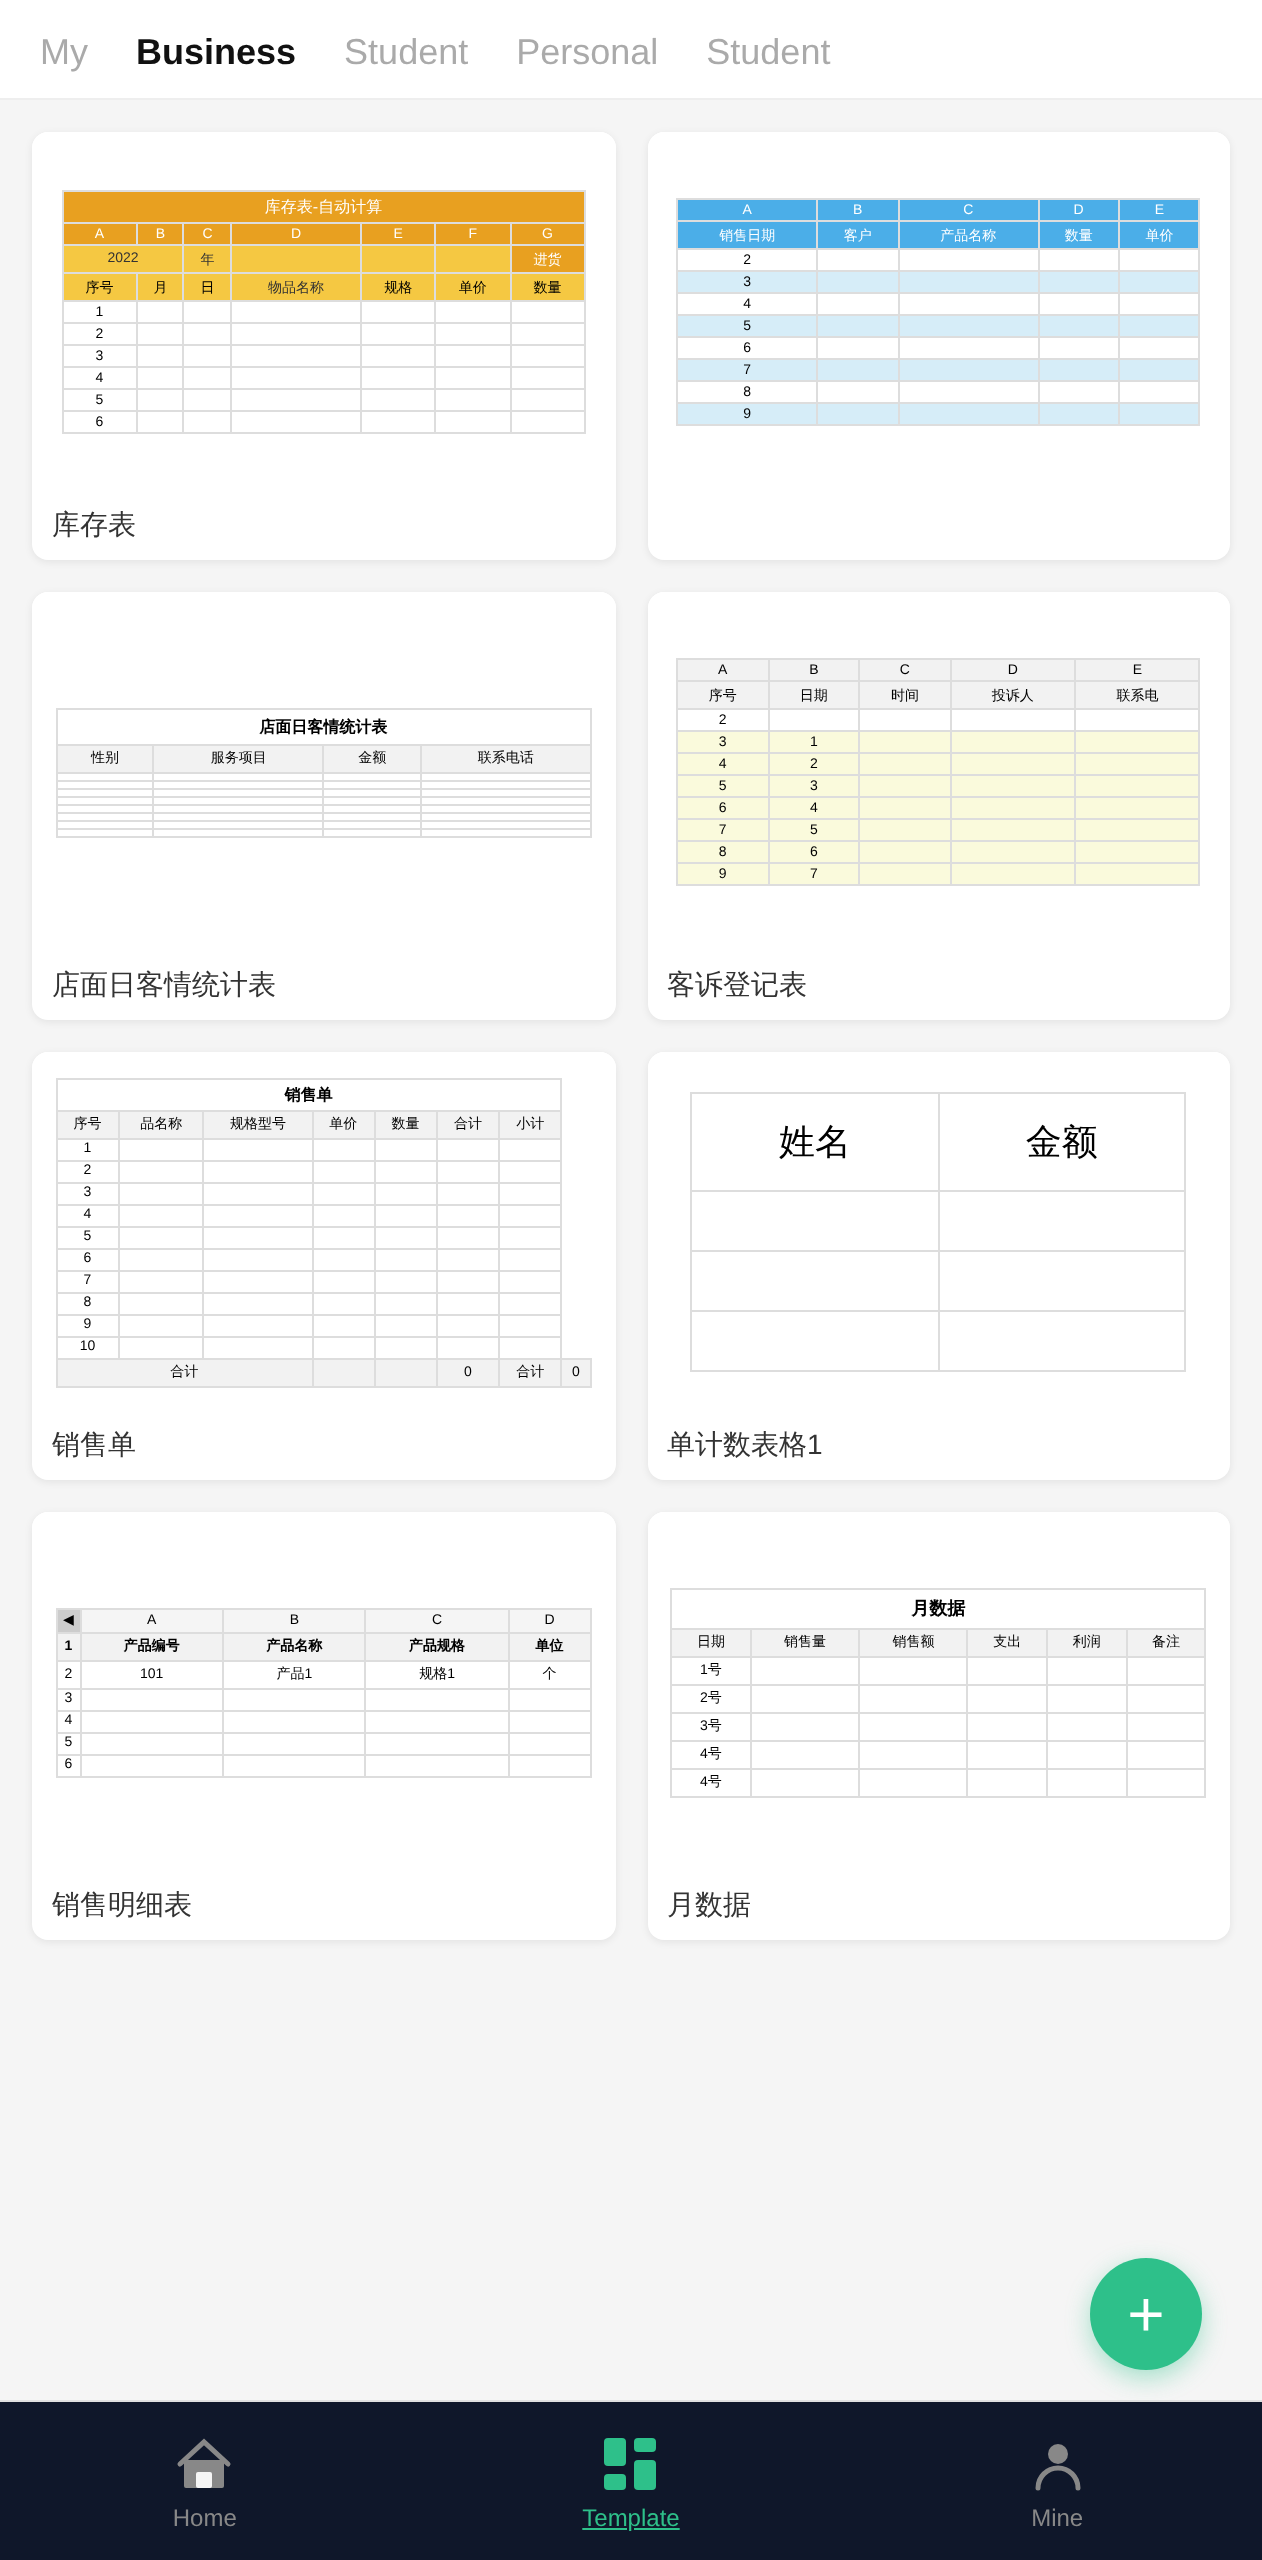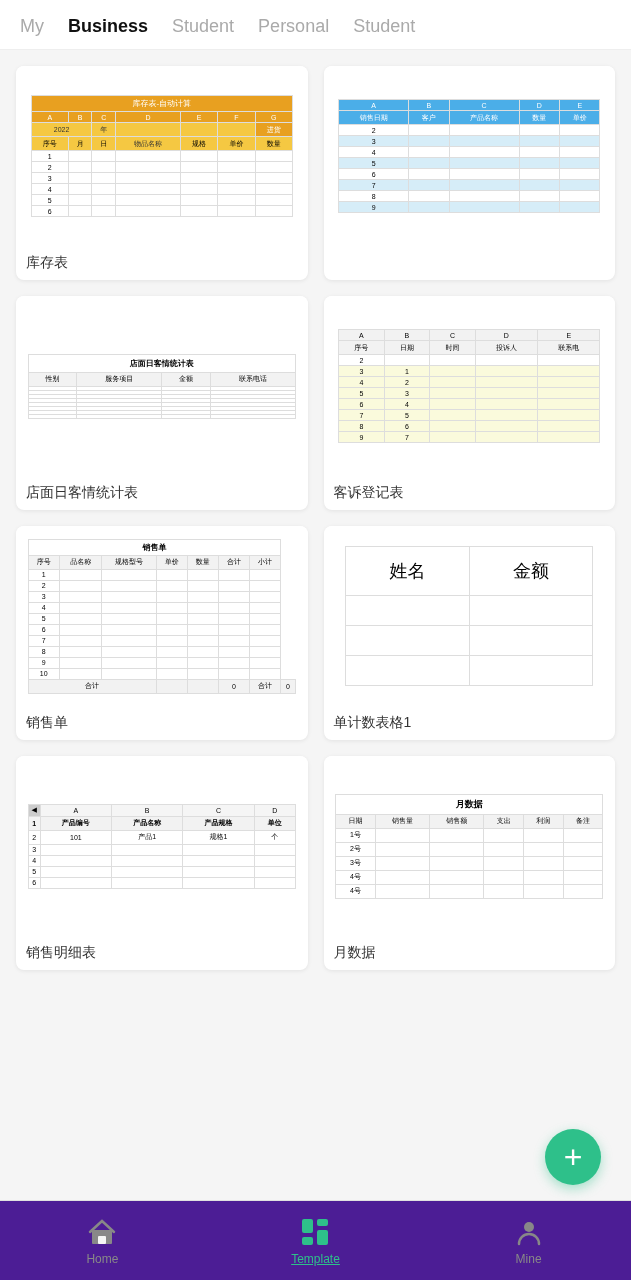--- a/index.html
+++ b/index.html
@@ -90,21 +90,21 @@
     .sd-alt { background: #d6edf8; }
     .comp-alt { background: #fafadc; }
 
     
     .bottom-nav {
       position: fixed;
       bottom: 0;
       left: 0;
       width: 631px;
       height: 80px;
-      background: #4c1d95;
+      background: #0f172a;
       border-top: 1px solid #e0e0e0;
       display: flex;
       align-items: center;
       justify-content: space-around;
     }
     .nav-btn {
       display: flex;
       flex-direction: column;
       align-items: center;
       gap: 4px;

